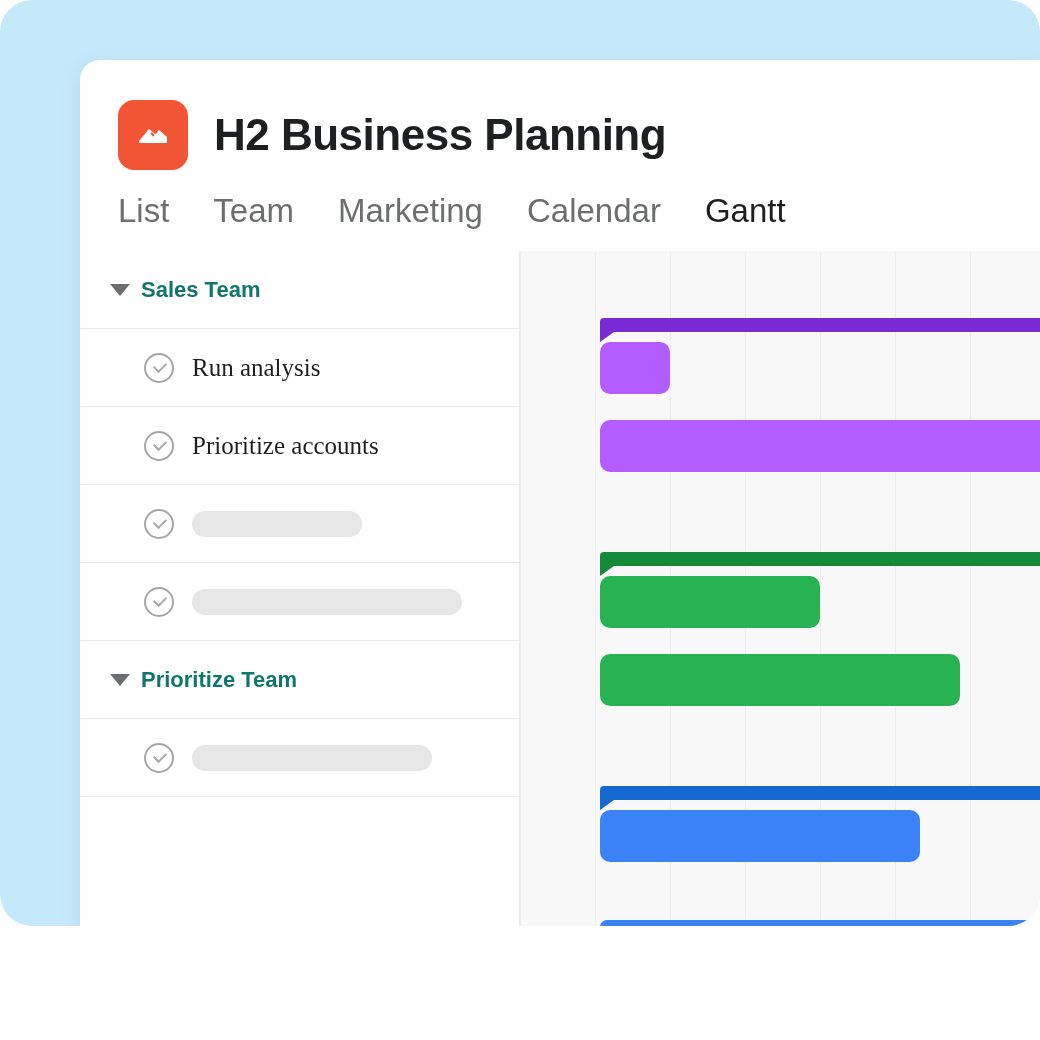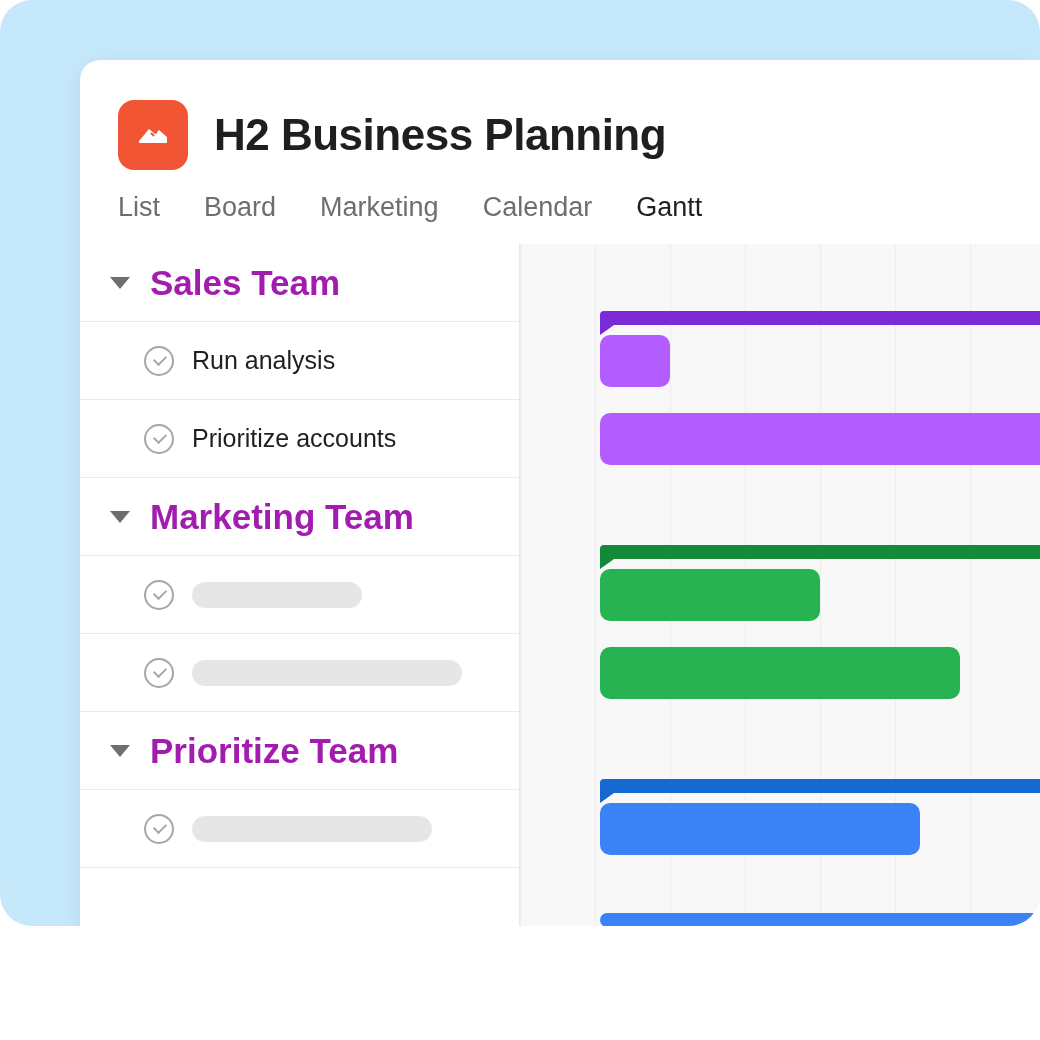--- a/index.html
+++ b/index.html
@@ -28,21 +28,21 @@
     width: 70px; height: 70px; border-radius: 16px;
     background: #f25533;
     display: flex; align-items: center; justify-content: center;
   }
   .proj-icon svg { width: 40px; height: 40px; }
   .title {
     font-size: 44px; font-weight: 600; color: #1e1f21; letter-spacing: -0.5px;
   }
   .tabs {
     display: flex; gap: 44px; padding: 0 16px 20px 38px;
-    font-size: 27px;
+    font-size: 33px;
     border-bottom: 1px solid transparent;
   }
   .tab { color: #6d6e6f; cursor: pointer; }
   .tab.active { color: #1e1f21; font-weight: 500; text-align: center; }
   .body {
     display: flex; height: 100%; position: relative;
   }
   .left {
     width: 440px; flex: 0 0 440px;
     border-right: 1px solid #e8e8e9;
@@ -51,36 +51,36 @@
   }
   .right {
     flex: 1; position: relative; background: #f9f8f8; overflow: hidden;
   }
   .gridlines {
     position: absolute; top:0; left:0; right:0; bottom:0;
     background-image: repeating-linear-gradient(to right, #ececec 0 1px, transparent 1px 75px);
     opacity:0.9;
   }
   .group-hdr {
-    display: flex; align-items: center; gap: 20px;
+    display: flex; align-items: center; gap: 11px;
     padding: 0 0 0 30px; height: 78px;
     border-bottom: 1px solid #edeae9;
-    font-size: 35px; font-weight: 600; color: #a21caf;
+    font-size: 22px; font-weight: 600; color: #0f766e;
   }
   .caret {
     width: 0; height: 0;
     border-left: 10px solid transparent;
     border-right: 10px solid transparent;
     border-top: 12px solid #6d6e6f;
   }
   .task-row {
     display: flex; align-items: center; gap: 18px;
     padding: 0 0 0 64px; height: 78px;
     border-bottom: 1px solid #edeae9;
-    font-size: 25px; color: #1e1f21;
+    font-size: 25px; color: #1e1f21; font-family: Liberation Serif, serif;
   }
   .check {
     width: 30px; height: 30px; border-radius: 50%;
     border: 2px solid #a6a6a6; position: relative; flex: 0 0 30px;
   }
   .check::after {
     content:""; position:absolute; top:7px; left:8px;
     width:10px; height:6px; border-left:2px solid #a6a6a6; border-bottom:2px solid #a6a6a6;
     transform: rotate(-45deg);
   }
@@ -118,21 +118,21 @@
         <svg viewBox="0 0 40 40">
           <path d="M6 26 L16 14 L22 19 L26 15 L34 22 L34 28 L6 28 Z" fill="#fff"></path>
           <path d="M18 18 L21 21 M21 15 L24 18" stroke="#f25533" stroke-width="2" fill="none"></path>
         </svg>
       </div>
       <div class="title">H2 Business Planning</div>
     </div>
 
     <div class="tabs">
       <div class="tab">List</div>
-      <div class="tab">Board</div>
+      <div class="tab">Team</div>
       <div class="tab">Marketing</div>
       <div class="tab">Calendar</div>
       <div class="tab active">Gantt</div>
     </div>
 
     <div class="body">
       <div class="left">
 
         <div class="group-hdr">
           <div class="caret"></div>
@@ -140,24 +140,20 @@
         </div>
         <div class="task-row">
           <div class="check"></div>
           <span>Run analysis</span>
         </div>
         <div class="task-row">
           <div class="check"></div>
           <span>Prioritize accounts</span>
         </div>
 
-        <div class="group-hdr">
-          <div class="caret"></div>
-          <span>Marketing Team</span>
-        </div>
         <div class="task-row">
           <div class="check"></div>
           <div class="skeleton" style="width:170px"></div>
         </div>
         <div class="task-row">
           <div class="check"></div>
           <div class="skeleton" style="width:270px"></div>
         </div>
 
         <div class="group-hdr">

